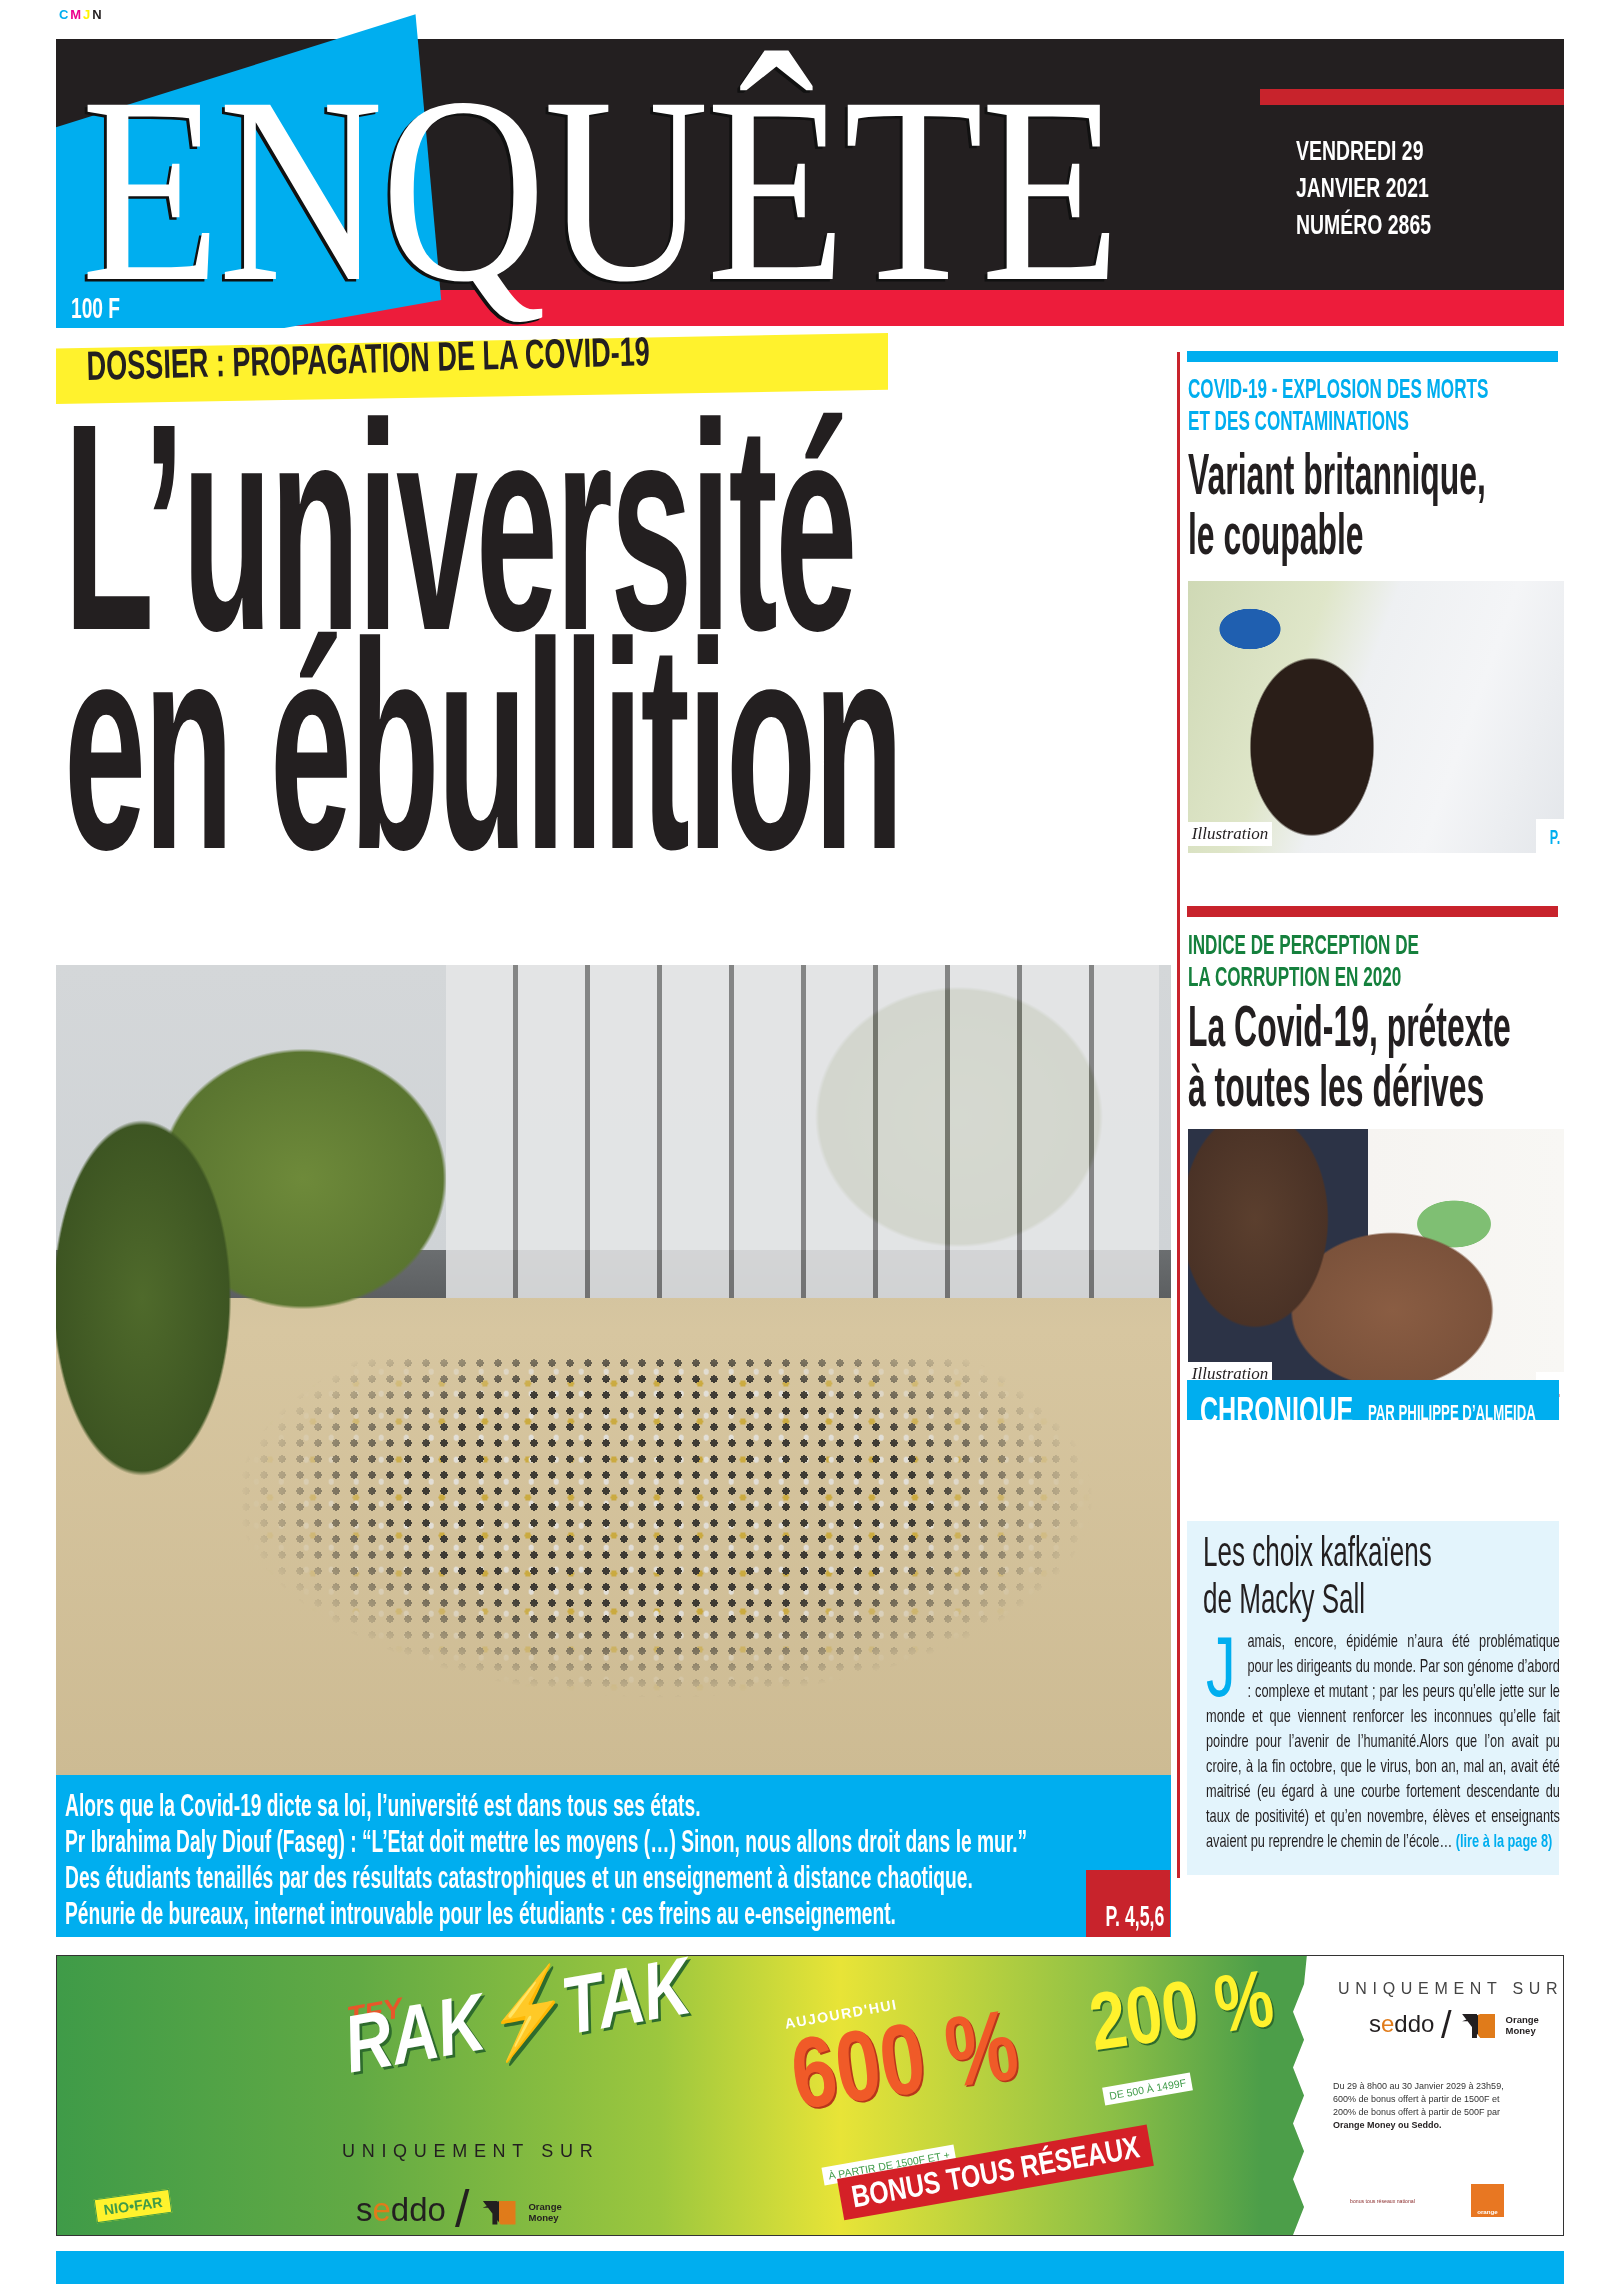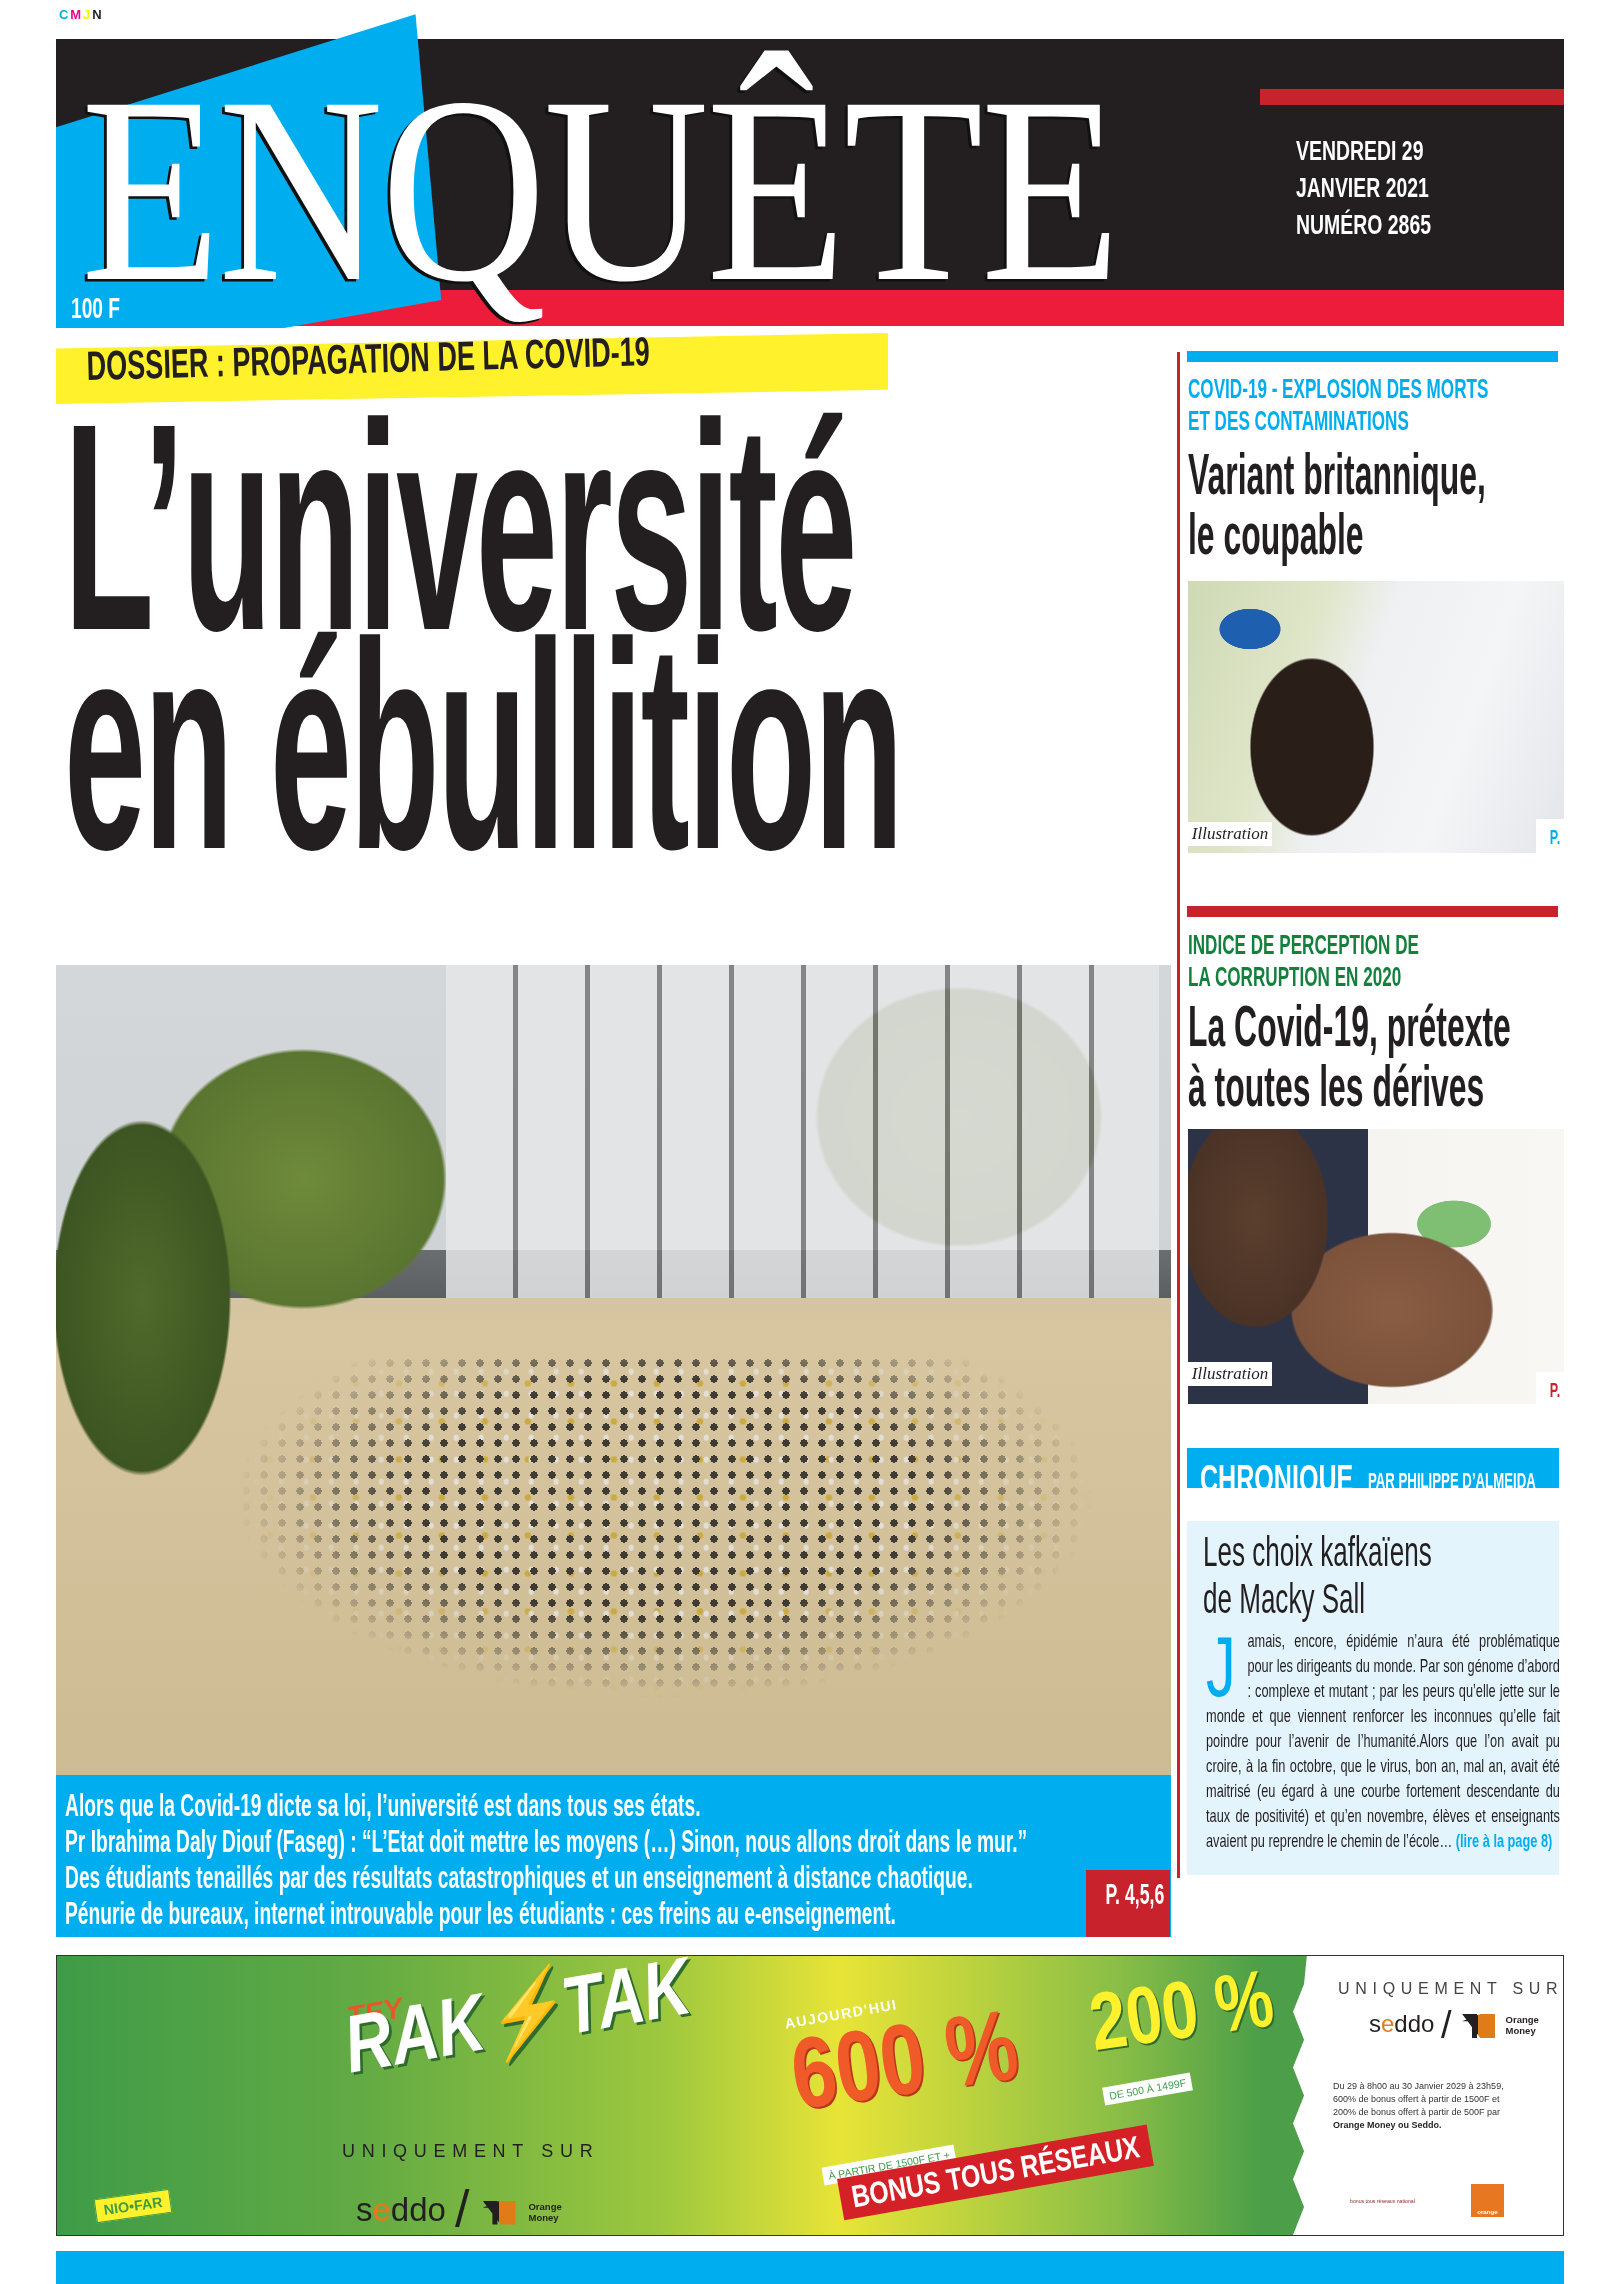--- a/index.html
+++ b/index.html
@@ -57,21 +57,21 @@
       radial-gradient(circle 2.9px, #e6e6e6 98%, transparent) 6.7px 5.7px/25px 22px,
       radial-gradient(circle 3.3px, #c9a52a 98%, transparent) 11.4px 9.5px/43px 38px;
     mask-image: radial-gradient(ellipse 428px 200px at 428px 143px, #000 60%, transparent 100%);
     -webkit-mask-image: radial-gradient(ellipse 428px 200px at 428px 143px, #000 60%, transparent 100%); opacity: .8; }
 
   
   #caption { left: 56px; top: 1775px; width: 1115px; height: 162px; background: #00aeef; }
   #caption-lines { left: 65px; top: 1788px; color: #fff; font-size: 31px; line-height: 36px; }
   #caption-lines div { transform: scaleX(0.62); transform-origin: left top; white-space: nowrap; font-weight: 700; }
   #caption-page { left: 1086px; top: 1870px; width: 84px; height: 67px; background: #c8232c; color: #fff;
-                  font-size: 29.5px; text-align: center; padding-top: 7px; }
+                  font-size: 29.5px; text-align: center; padding-top: 29px; }
   #caption-page span { display: inline-block; transform: scaleX(0.6); font-weight: 700; white-space: nowrap; }
 
   
   #vdivider { left: 1177px; top: 352px; width: 2.9px; height: 1526px; background: #c8232c; }
 
   
   .side-bar { left: 1187px; width: 371px; height: 11.4px; }
   #bar-cyan { top: 351px; background: #00aeef; }
   #bar-red { top: 906px; background: #c8232c; }
   .kicker { left: 1188px; font-size: 27.6px; line-height: 32px; font-weight: 700; }
@@ -99,21 +99,21 @@
            font-style: italic; font-size: 17px; padding: 1.9px 3.8px; }
   #photo-1 .illus { top: 241px; }
   #photo-2 .illus { top: 233px; }
   .pageref { position: absolute; right: 0; background: #fff; font-size: 21px; font-weight: 700;
              width: 28.5px; height: 27.6px; text-align: right; padding-right: 5.7px; padding-top: 5.7px; }
   .pageref span { display: inline-block; transform: scaleX(0.6); transform-origin: right top; white-space: nowrap; }
   #photo-1 .pageref { bottom: 0; color: #00aeef; height: 34px; width: 28.5px; }
   #photo-2 .pageref { bottom: 0; color: #c8232c; height: 32px; width: 28.5px; }
 
   
-  #chron-head { left: 1187px; top: 1448px; width: 372px; height: 40px; background: #00aeef; color: #fff; }
+  #chron-head { left: 1187px; top: 1380px; width: 372px; height: 40px; background: #00aeef; color: #fff; }
   #chron-label { position: absolute; left: 13.3px; top: 9.5px; font-size: 38px; font-weight: 700;
                  transform: scaleX(0.66); transform-origin: left top; white-space: nowrap; }
   #chron-author { position: absolute; left: 181px; top: 20px; font-size: 22px; font-weight: 700;
                   transform: scaleX(0.6); transform-origin: left top; white-space: nowrap; }
   #chron-box { left: 1187px; top: 1521px; width: 372px; height: 354px; background: #e3f4fc; }
   #chron-title { left: 1203px; top: 1528px; font-size: 42px; line-height: 47px; font-weight: 400; color: #231f20; }
   #chron-title div { transform: scaleX(0.62); transform-origin: left top; white-space: nowrap; }
   #chron-body { left: 1206px; top: 1628px; width: 513px; font-size: 18.5px; line-height: 25px; color: #231f20;
                 transform: scaleX(0.69); transform-origin: left top; text-align: justify; }
   #chron-body .dropcap { float: left; color: #00aeef; font-size: 86px; line-height: 71px; margin: 2.9px 17px 0 0; font-weight: 400; }

